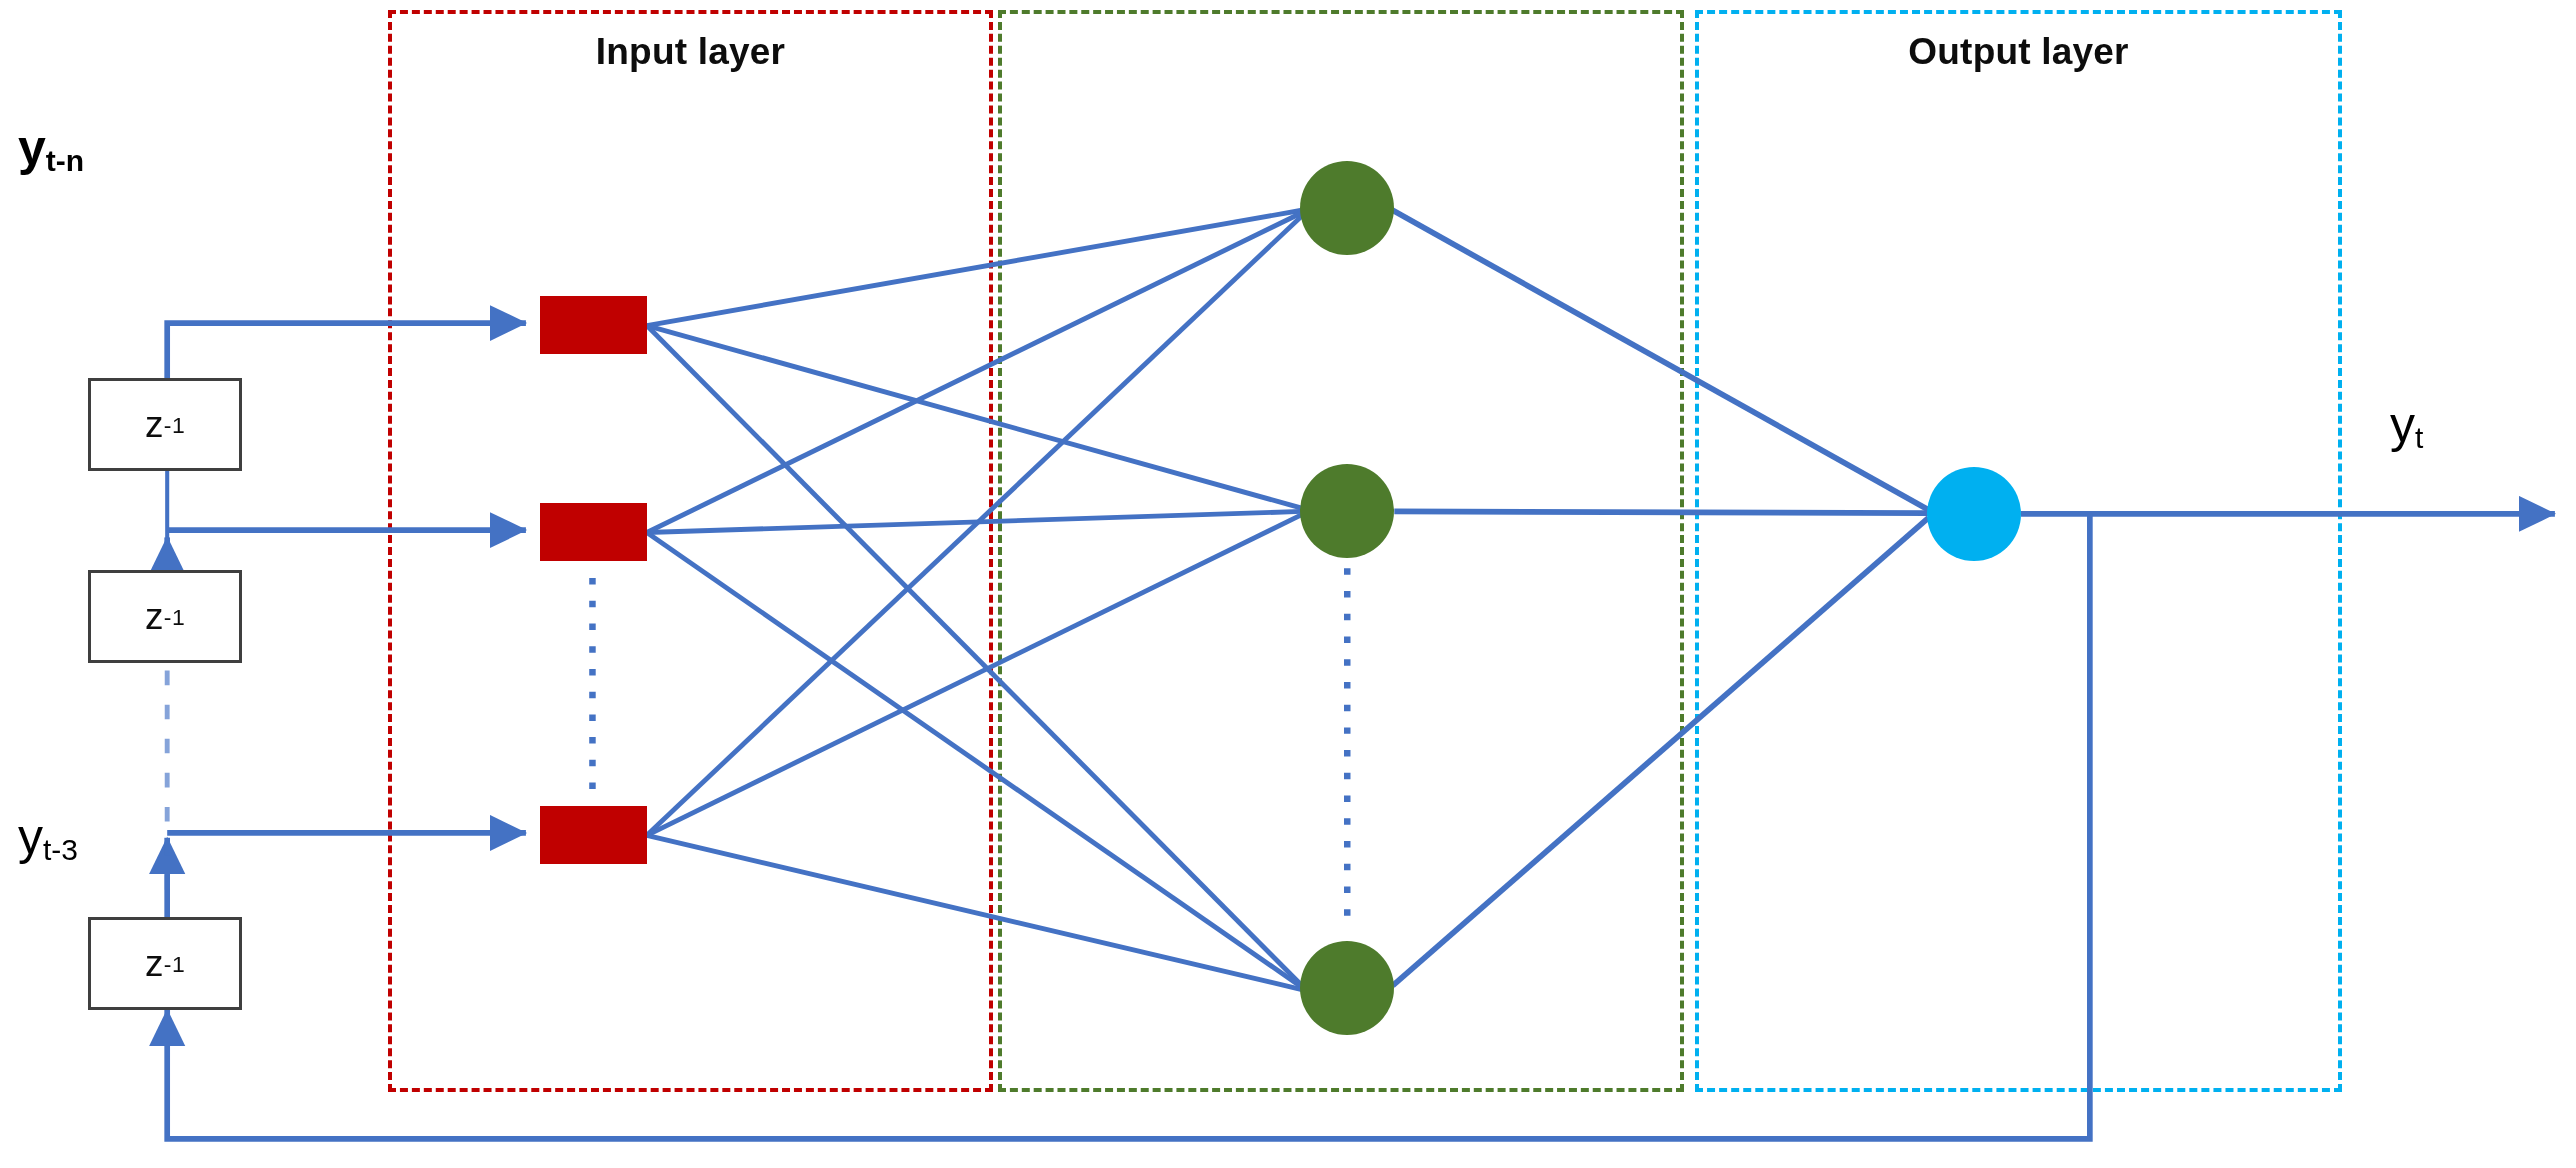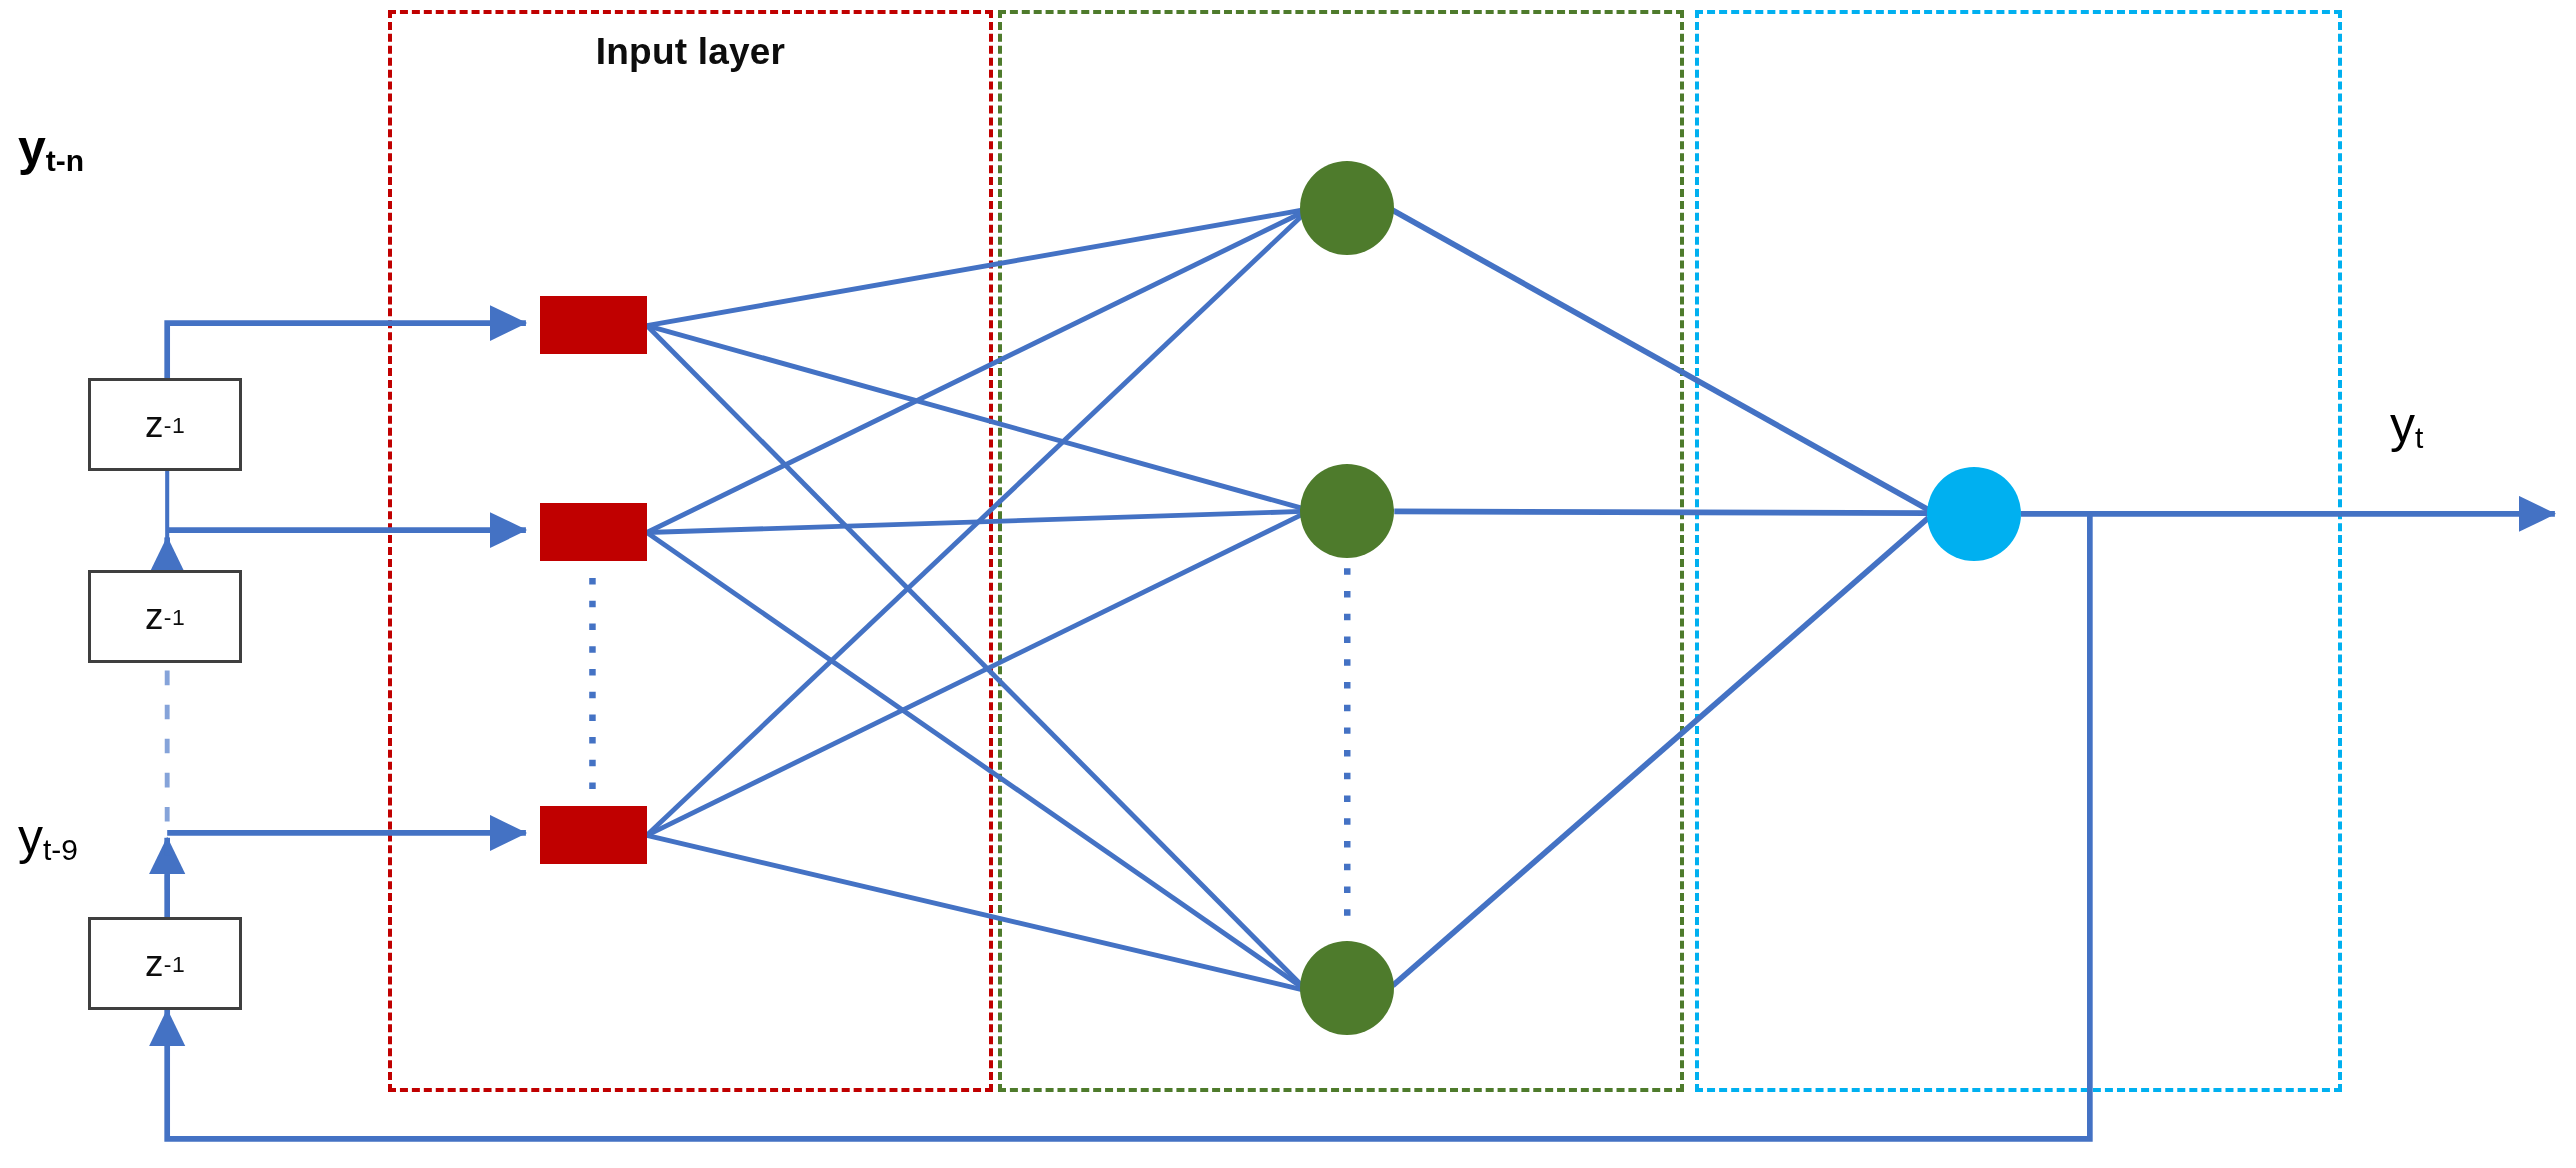--- a/index.html
+++ b/index.html
@@ -37,20 +37,21 @@
 </head>
 <body>
 
 <div id="stage">
 
   <div class="layer-box" style="left:388px; top:9.7px; width:605px; height:1082px; border:4.9px dashed #c00000;"></div>
   <div class="layer-box" style="left:998px; top:9.7px; width:686px; height:1082px; border:4.9px dashed #4e7b2c;"></div>
   <div class="layer-box" style="left:1695px; top:9.7px; width:647px; height:1082px; border:4.9px dashed #00b0f0;"></div>
 
   <div class="layer-title" style="left:388px; top:31px; width:605px;text-align:center;">Input layer</div>
+  <div class="layer-title" style="left:1695px; top:31px; width:647px;">Output layer</div>
 
   <svg class="layer" viewBox="0 0 3174 1440" preserveAspectRatio="none">
     <defs>
       <marker id="ah" markerWidth="9" markerHeight="9" refX="6.4" refY="3.2" orient="auto" markerUnits="strokeWidth">
         <path d="M0,0 L6.6,3.2 L0,6.4 z" fill="#4472c4"></path>
       </marker>
     </defs>
     <g stroke="#4472c4" fill="none" stroke-width="7" stroke-linecap="butt">
 
       <path d="M206,580 L206,398 L648,398" marker-end="url(#ah)"></path>
@@ -115,20 +116,20 @@
   <div class="hid-node" style="left:1300px; top:161px; width:94px; height:94px;"></div>
   <div class="hid-node" style="left:1300px; top:464px; width:94px; height:94px;"></div>
   <div class="hid-node" style="left:1300px; top:941px; width:94px; height:94px;"></div>
 
   <div class="out-node" style="left:1927px; top:467px; width:94px; height:94px;"></div>
 
   <div class="sig-label" style="left:18px; top:123px;font-weight:bold;">
     <span>y</span><sub>t-n</sub>
   </div>
   <div class="sig-label" style="left:18px; top:812px;">
-    <span>y</span><sub>t-9</sub>
+    <span>y</span><sub>t-3</sub>
   </div>
   <div class="sig-label" style="left:2390px; top:400px;">
     <span>y</span><sub>t</sub>
   </div>
 
 </div>
 
 
 </body></html>

